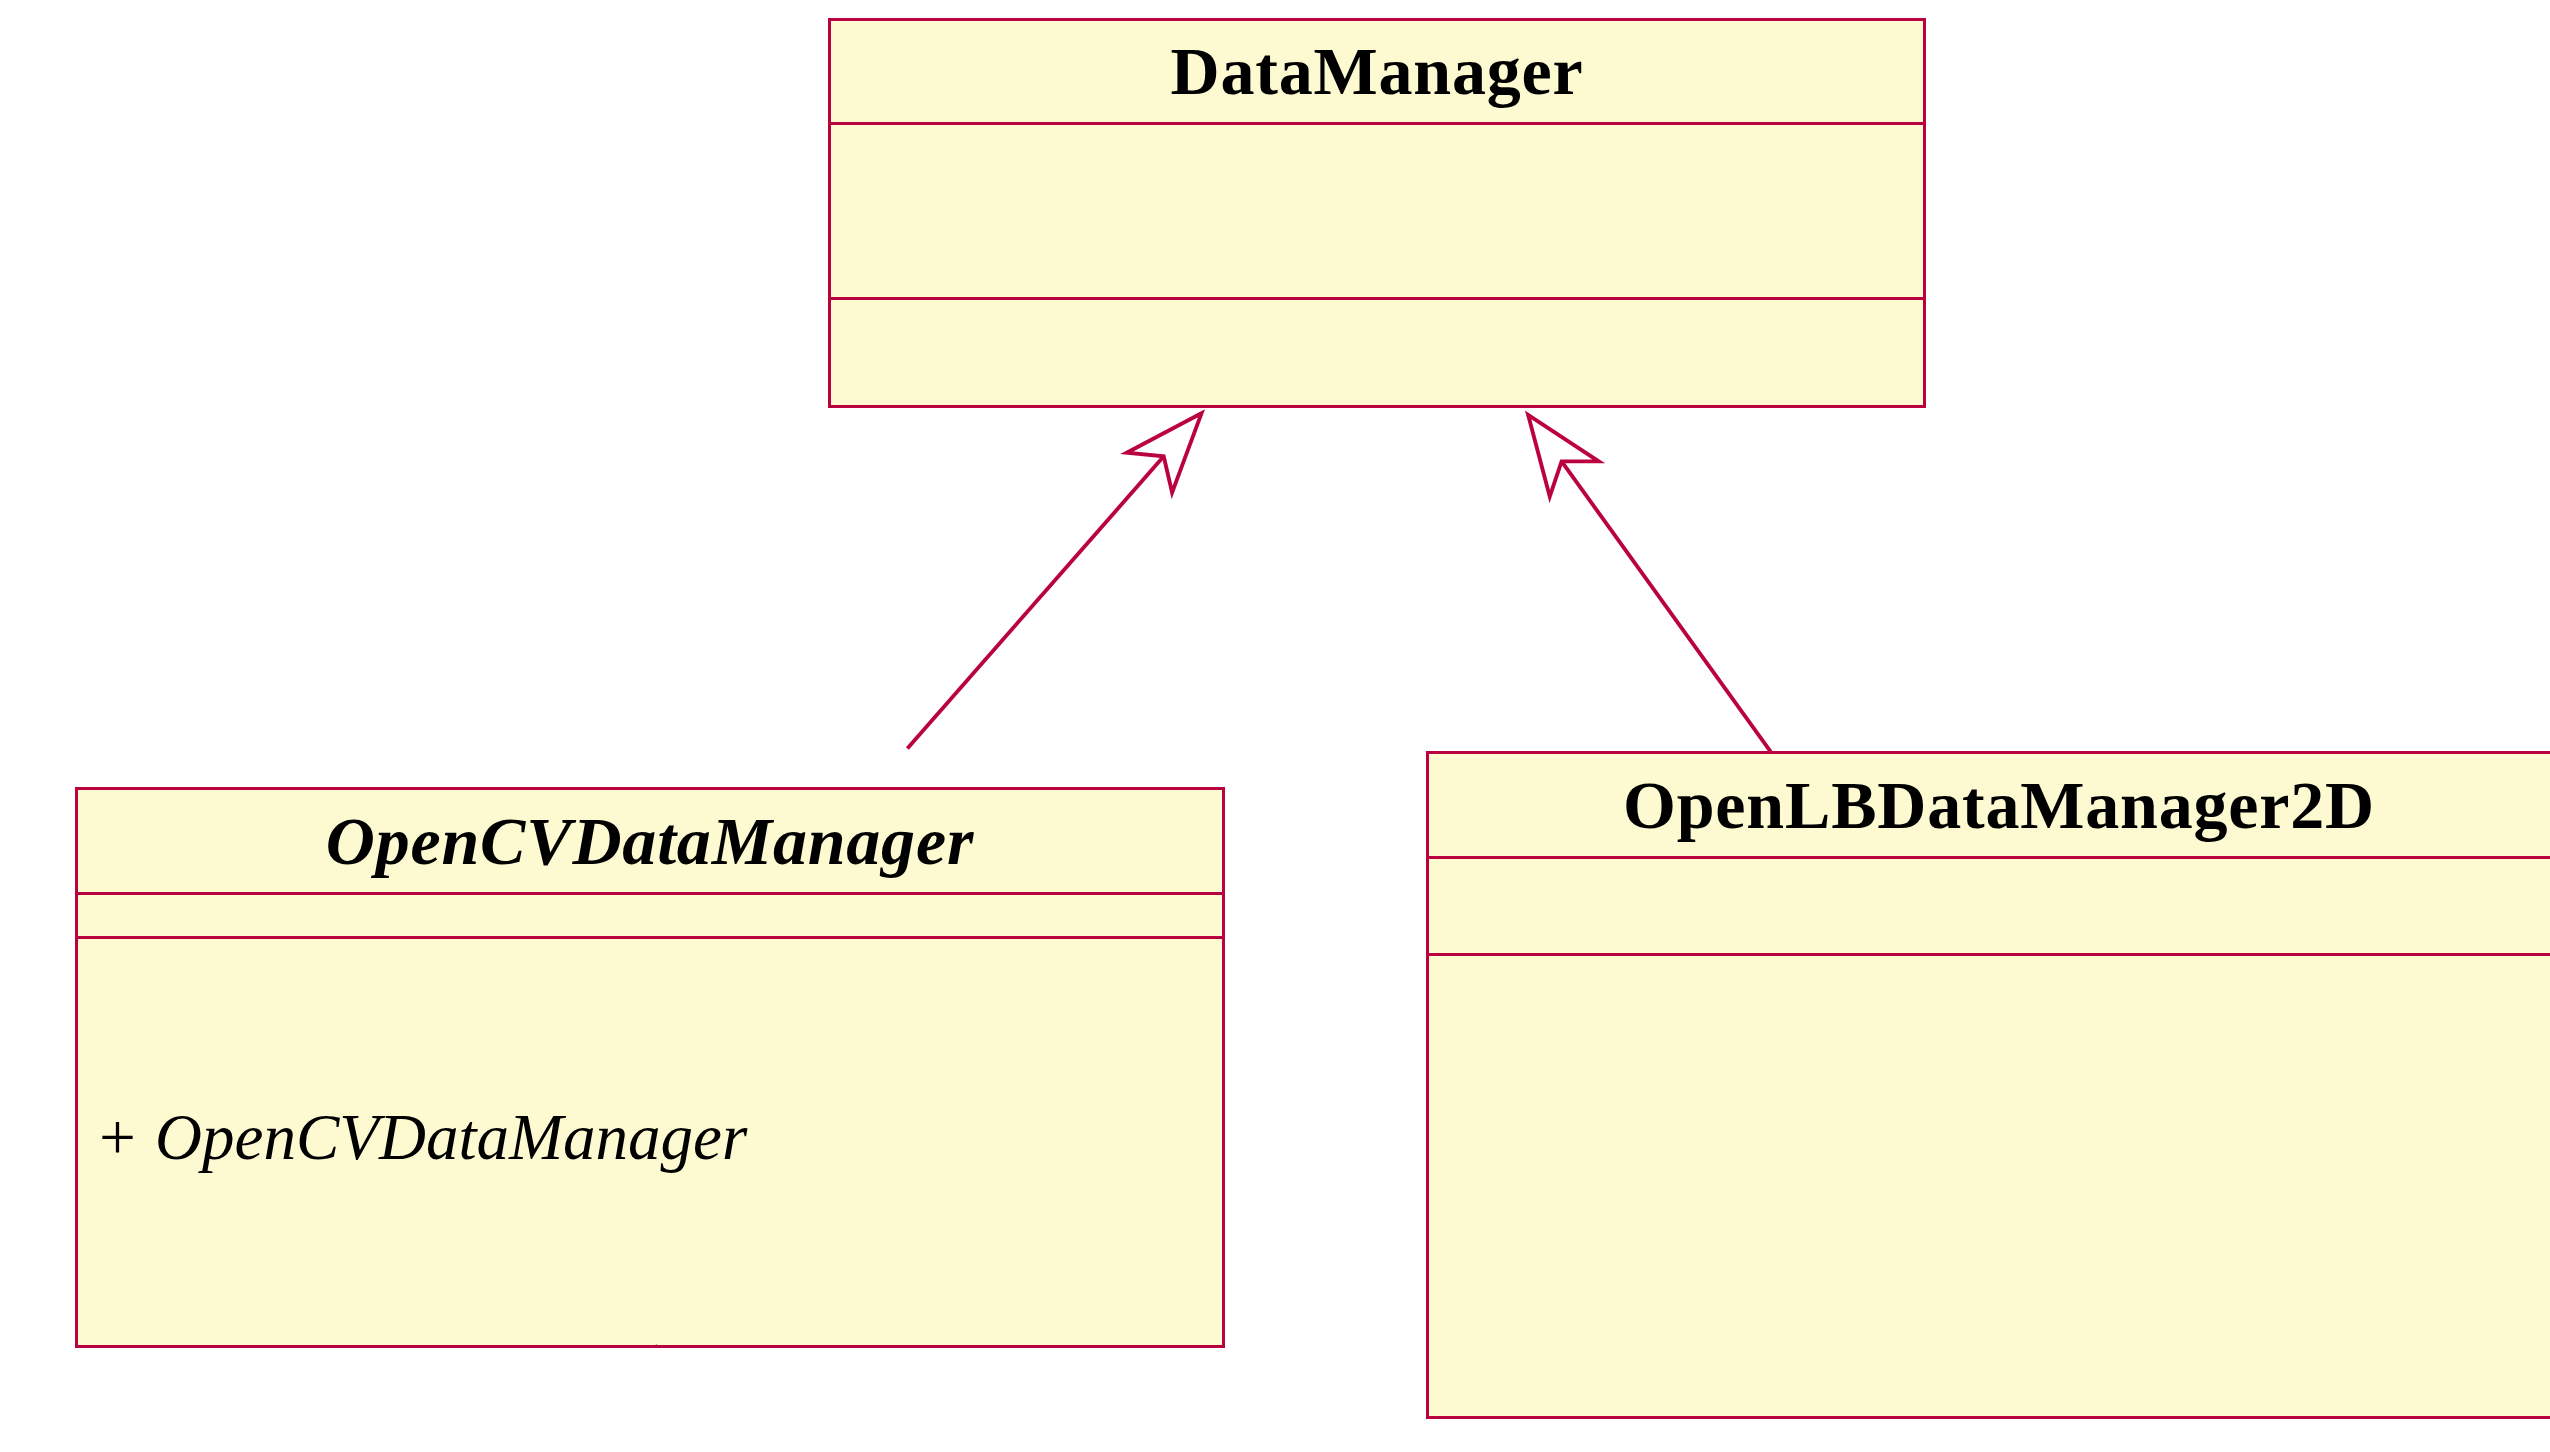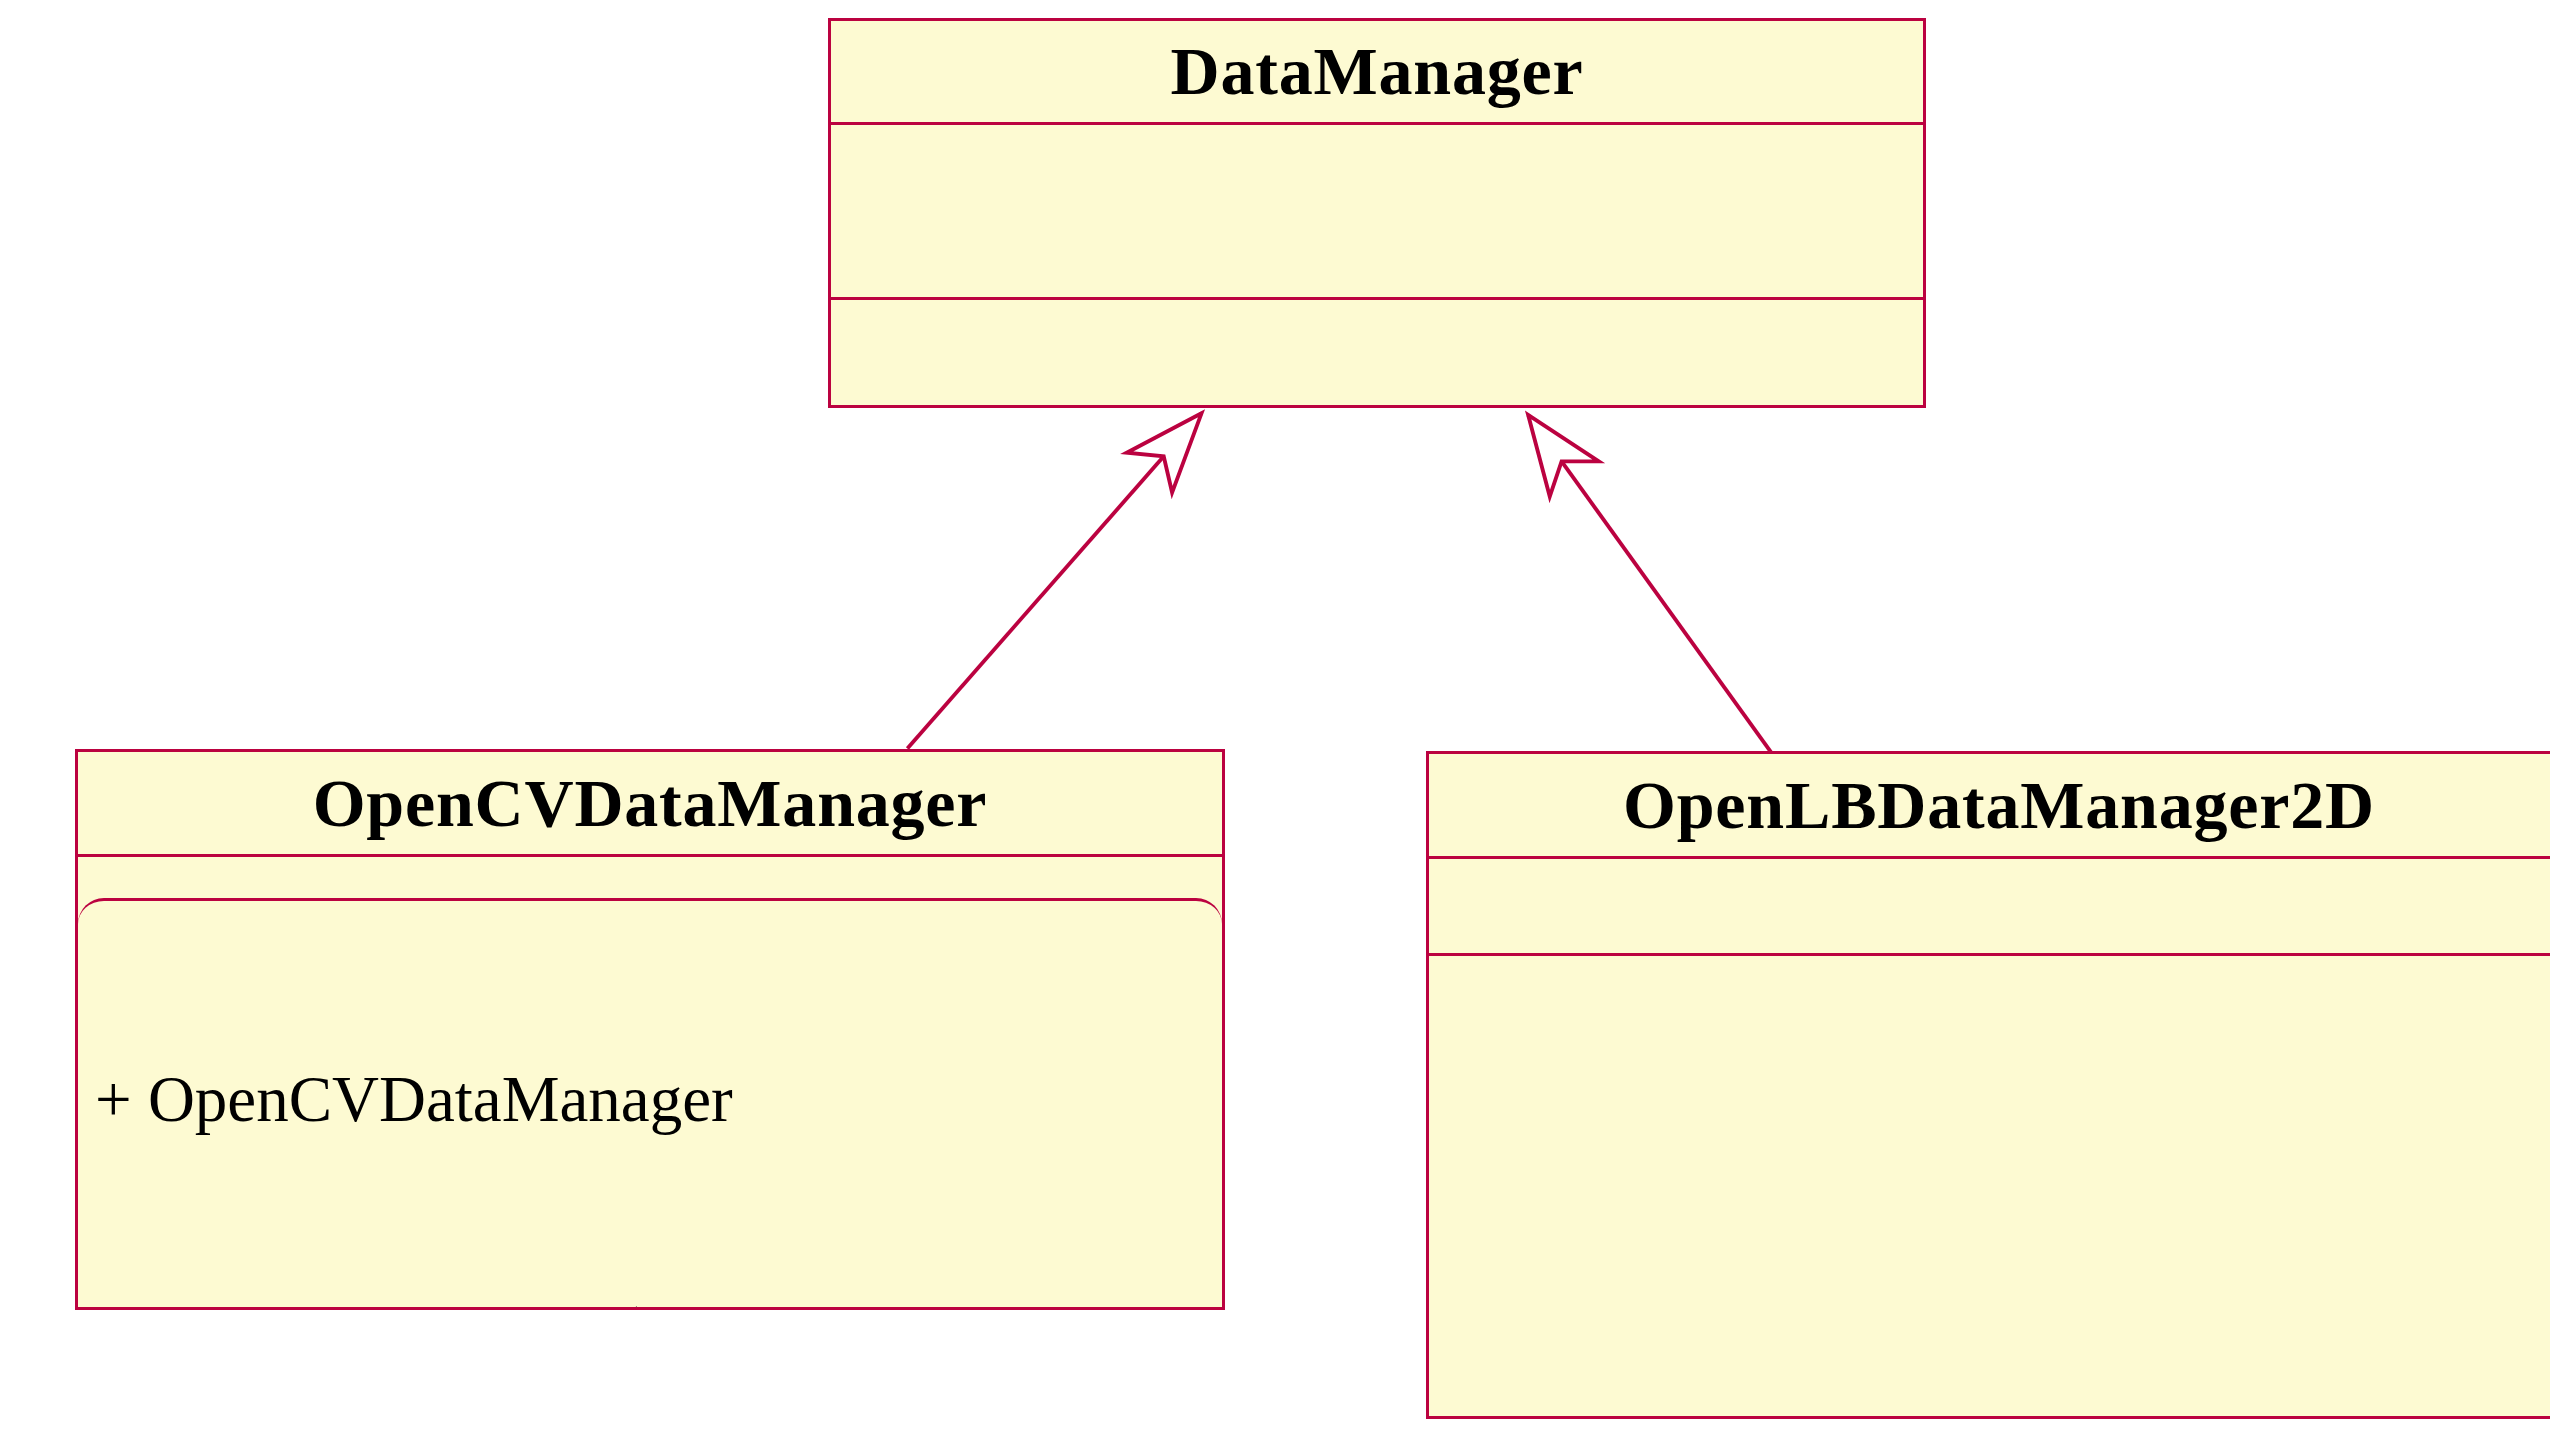--- a/index.html
+++ b/index.html
@@ -35,24 +35,24 @@
     overflow:hidden;
     box-sizing:border-box;
   }
   .uml-section .cont{padding-left:11px;}
   
   .c-datamanager{left:780px;top:18px;width:1092px;}
   .c-datamanager .uml-title{height:101px;}
   .c-datamanager .sec-attrs{height:175px;}
   .c-datamanager .sec-methods{height:108px;}
   
-  .c-opencv{left:27px;top:749px;width:1144px;}
+  .c-opencv{left:27px;top:787px;width:1144px;font-style:italic;}
   .c-opencv .uml-title{height:102px;}
   .c-opencv .sec-attrs{height:44px;padding:0;}
-  .c-opencv .sec-methods{height:409px;border-radius:26px;}
+  .c-opencv .sec-methods{height:409px;}
   
   .c-openlb{left:1378px;top:751px;width:1140px;}
   .c-openlb .uml-title{height:102px;}
   .c-openlb .sec-attrs{height:97px;}
   .c-openlb .sec-methods{height:463px;}
 </style>
 </head>
 <body>
 
 <div class="canvas">

